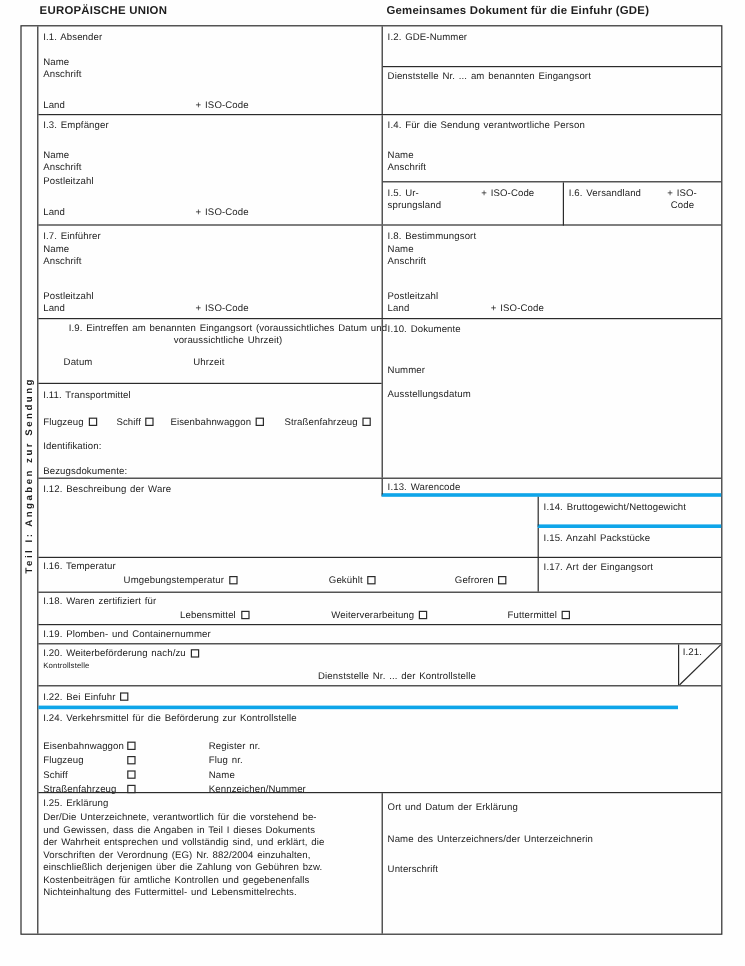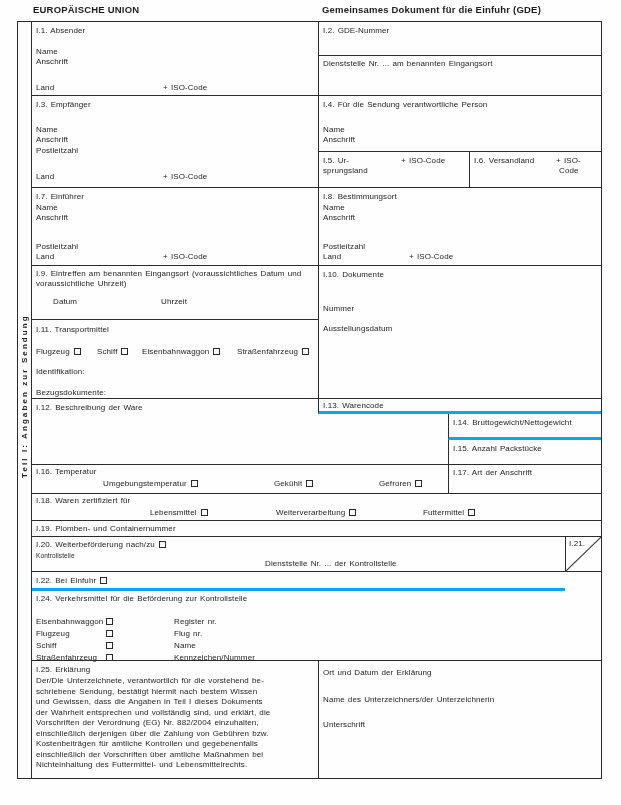--- a/index.html
+++ b/index.html
@@ -28,21 +28,21 @@
 
   .lbl { position:absolute; font-size:8px; line-height:9.5px; white-space:nowrap; letter-spacing:0.1px; word-spacing:0.8px; }
   .wrap { white-space:normal; }
   .small { font-size:6.5px; }
   .cb { display:inline-block; width:7px; height:7px; border:1px solid #2b2b2b; box-sizing:border-box;
         margin-left:4px; vertical-align:-1px; background:#fefefe; }
   .cba { position:absolute; width:7px; height:7px; border:1px solid #2b2b2b; box-sizing:border-box; }
   .diag { position:absolute; left:0; top:0; width:100%; height:100%; display:block; }
   .p25 { position:absolute; left:4px; top:15px; width:279px; font-size:8px; line-height:10.55px; letter-spacing:0.1px; word-spacing:0.8px; }
   .stack { display:flex; flex-direction:column; }
-  .sub { position:relative; box-sizing:border-box; flex:none; }
+  .sub { position:relative; box-sizing:border-box; flex:none;text-align:center; }
 </style>
 </head>
 <body>
 
 <div class="page">
 
   <div class="hdr hdr-left">EUROPÄISCHE UNION</div>
   <div class="hdr hdr-right">Gemeinsames Dokument für die Einfuhr (GDE)</div>
 
   <div class="form">
@@ -116,21 +116,21 @@
           <span class="lbl" style="left:4px;top:25px">Anschrift</span>
           <span class="lbl" style="left:4px;top:54px">Postleitzahl</span>
           <span class="lbl" style="left:4px;top:64px">Land</span>
           <span class="lbl" style="left:90px;top:64px">+ ISO-Code</span>
         </div>
       </div>
 
       <div class="row" style="height:133px">
         <div class="cell stack" style="width:286px">
           <div class="sub" style="height:53px">
-            <span class="lbl wrap" style="left:4px;top:3px;width:276px">I.9. Eintreffen am benannten Eingangsort (voraussichtliches Datum und voraussichtliche Uhrzeit)</span>
+            <span class="lbl wrap" style="left:20px;top:3px;width:276px">I.9. Eintreffen am benannten Eingangsort (voraussichtliches Datum und voraussichtliche Uhrzeit)</span>
             <span class="lbl" style="left:21px;top:31px">Datum</span>
             <span class="lbl" style="left:129px;top:31px">Uhrzeit</span>
           </div>
           <div class="sub bt" style="height:80px">
             <span class="lbl" style="left:4px;top:5px">I.11. Transportmittel</span>
             <span class="lbl" style="left:4px;top:27px"><span>Flugzeug</span><span class="cb"></span></span>
             <span class="lbl" style="left:65px;top:27px"><span>Schiff</span><span class="cb"></span></span>
             <span class="lbl" style="left:110px;top:27px"><span>Eisenbahnwaggon</span><span class="cb"></span></span>
             <span class="lbl" style="left:205px;top:27px"><span>Straßenfahrzeug</span><span class="cb"></span></span>
             <span class="lbl" style="left:4px;top:47px">Identifikation:</span>
@@ -160,21 +160,21 @@
       </div>
 
       <div class="row" style="height:29px">
         <div class="cell" style="width:416px">
           <span class="lbl" style="left:4px;top:2px">I.16. Temperatur</span>
           <span class="lbl" style="left:71px;top:14px"><span>Umgebungstemperatur</span><span class="cb"></span></span>
           <span class="lbl" style="left:242px;top:14px"><span>Gekühlt</span><span class="cb"></span></span>
           <span class="lbl" style="left:347px;top:14px"><span>Gefroren</span><span class="cb"></span></span>
         </div>
         <div class="cell bl" style="width:153px">
-          <span class="lbl" style="left:4px;top:3px">I.17. Art der Anschrift</span>
+          <span class="lbl" style="left:4px;top:3px">I.17. Art der Eingangsort</span>
         </div>
       </div>
 
       <div class="row" style="height:27px">
         <div class="cell" style="width:569px">
           <span class="lbl" style="left:4px;top:2px">I.18. Waren zertifiziert für</span>
           <span class="lbl" style="left:118px;top:14px"><span>Lebensmittel</span><span class="cb"></span></span>
           <span class="lbl" style="left:244px;top:14px"><span>Weiterverarbeitung</span><span class="cb"></span></span>
           <span class="lbl" style="left:391px;top:14px"><span>Futtermittel</span><span class="cb"></span></span>
         </div>
@@ -221,27 +221,25 @@
             <span class="lbl" style="left:142px;top:62px">Kennzeichen/Nummer</span>
           </div>
         </div>
       </div>
 
       <div class="row" style="height:118px">
         <div class="cell" style="width:286px">
           <span class="lbl" style="left:4px;top:4px">I.25. Erklärung</span>
           <div class="p25">
             <div>Der/Die Unterzeichnete, verantwortlich für die vorstehend be-</div>
-            <div>schriebene Sendung, bestätigt hiermit nach bestem Wissen</div>
             <div>und Gewissen, dass die Angaben in Teil I dieses Dokuments</div>
             <div>der Wahrheit entsprechen und vollständig sind, und erklärt, die</div>
             <div>Vorschriften der Verordnung (EG) Nr. 882/2004 einzuhalten,</div>
             <div>einschließlich derjenigen über die Zahlung von Gebühren bzw.</div>
             <div>Kostenbeiträgen für amtliche Kontrollen und gegebenenfalls</div>
-            <div>einschließlich der Vorschriften über amtliche Maßnahmen bei</div>
             <div>Nichteinhaltung des Futtermittel- und Lebensmittelrechts.</div>
           </div>
         </div>
         <div class="cell bl" style="width:283px">
           <span class="lbl" style="left:4px;top:7px">Ort und Datum der Erklärung</span>
           <span class="lbl" style="left:4px;top:34px">Name des Unterzeichners/der Unterzeichnerin</span>
           <span class="lbl" style="left:4px;top:59px">Unterschrift</span>
         </div>
       </div>
 

